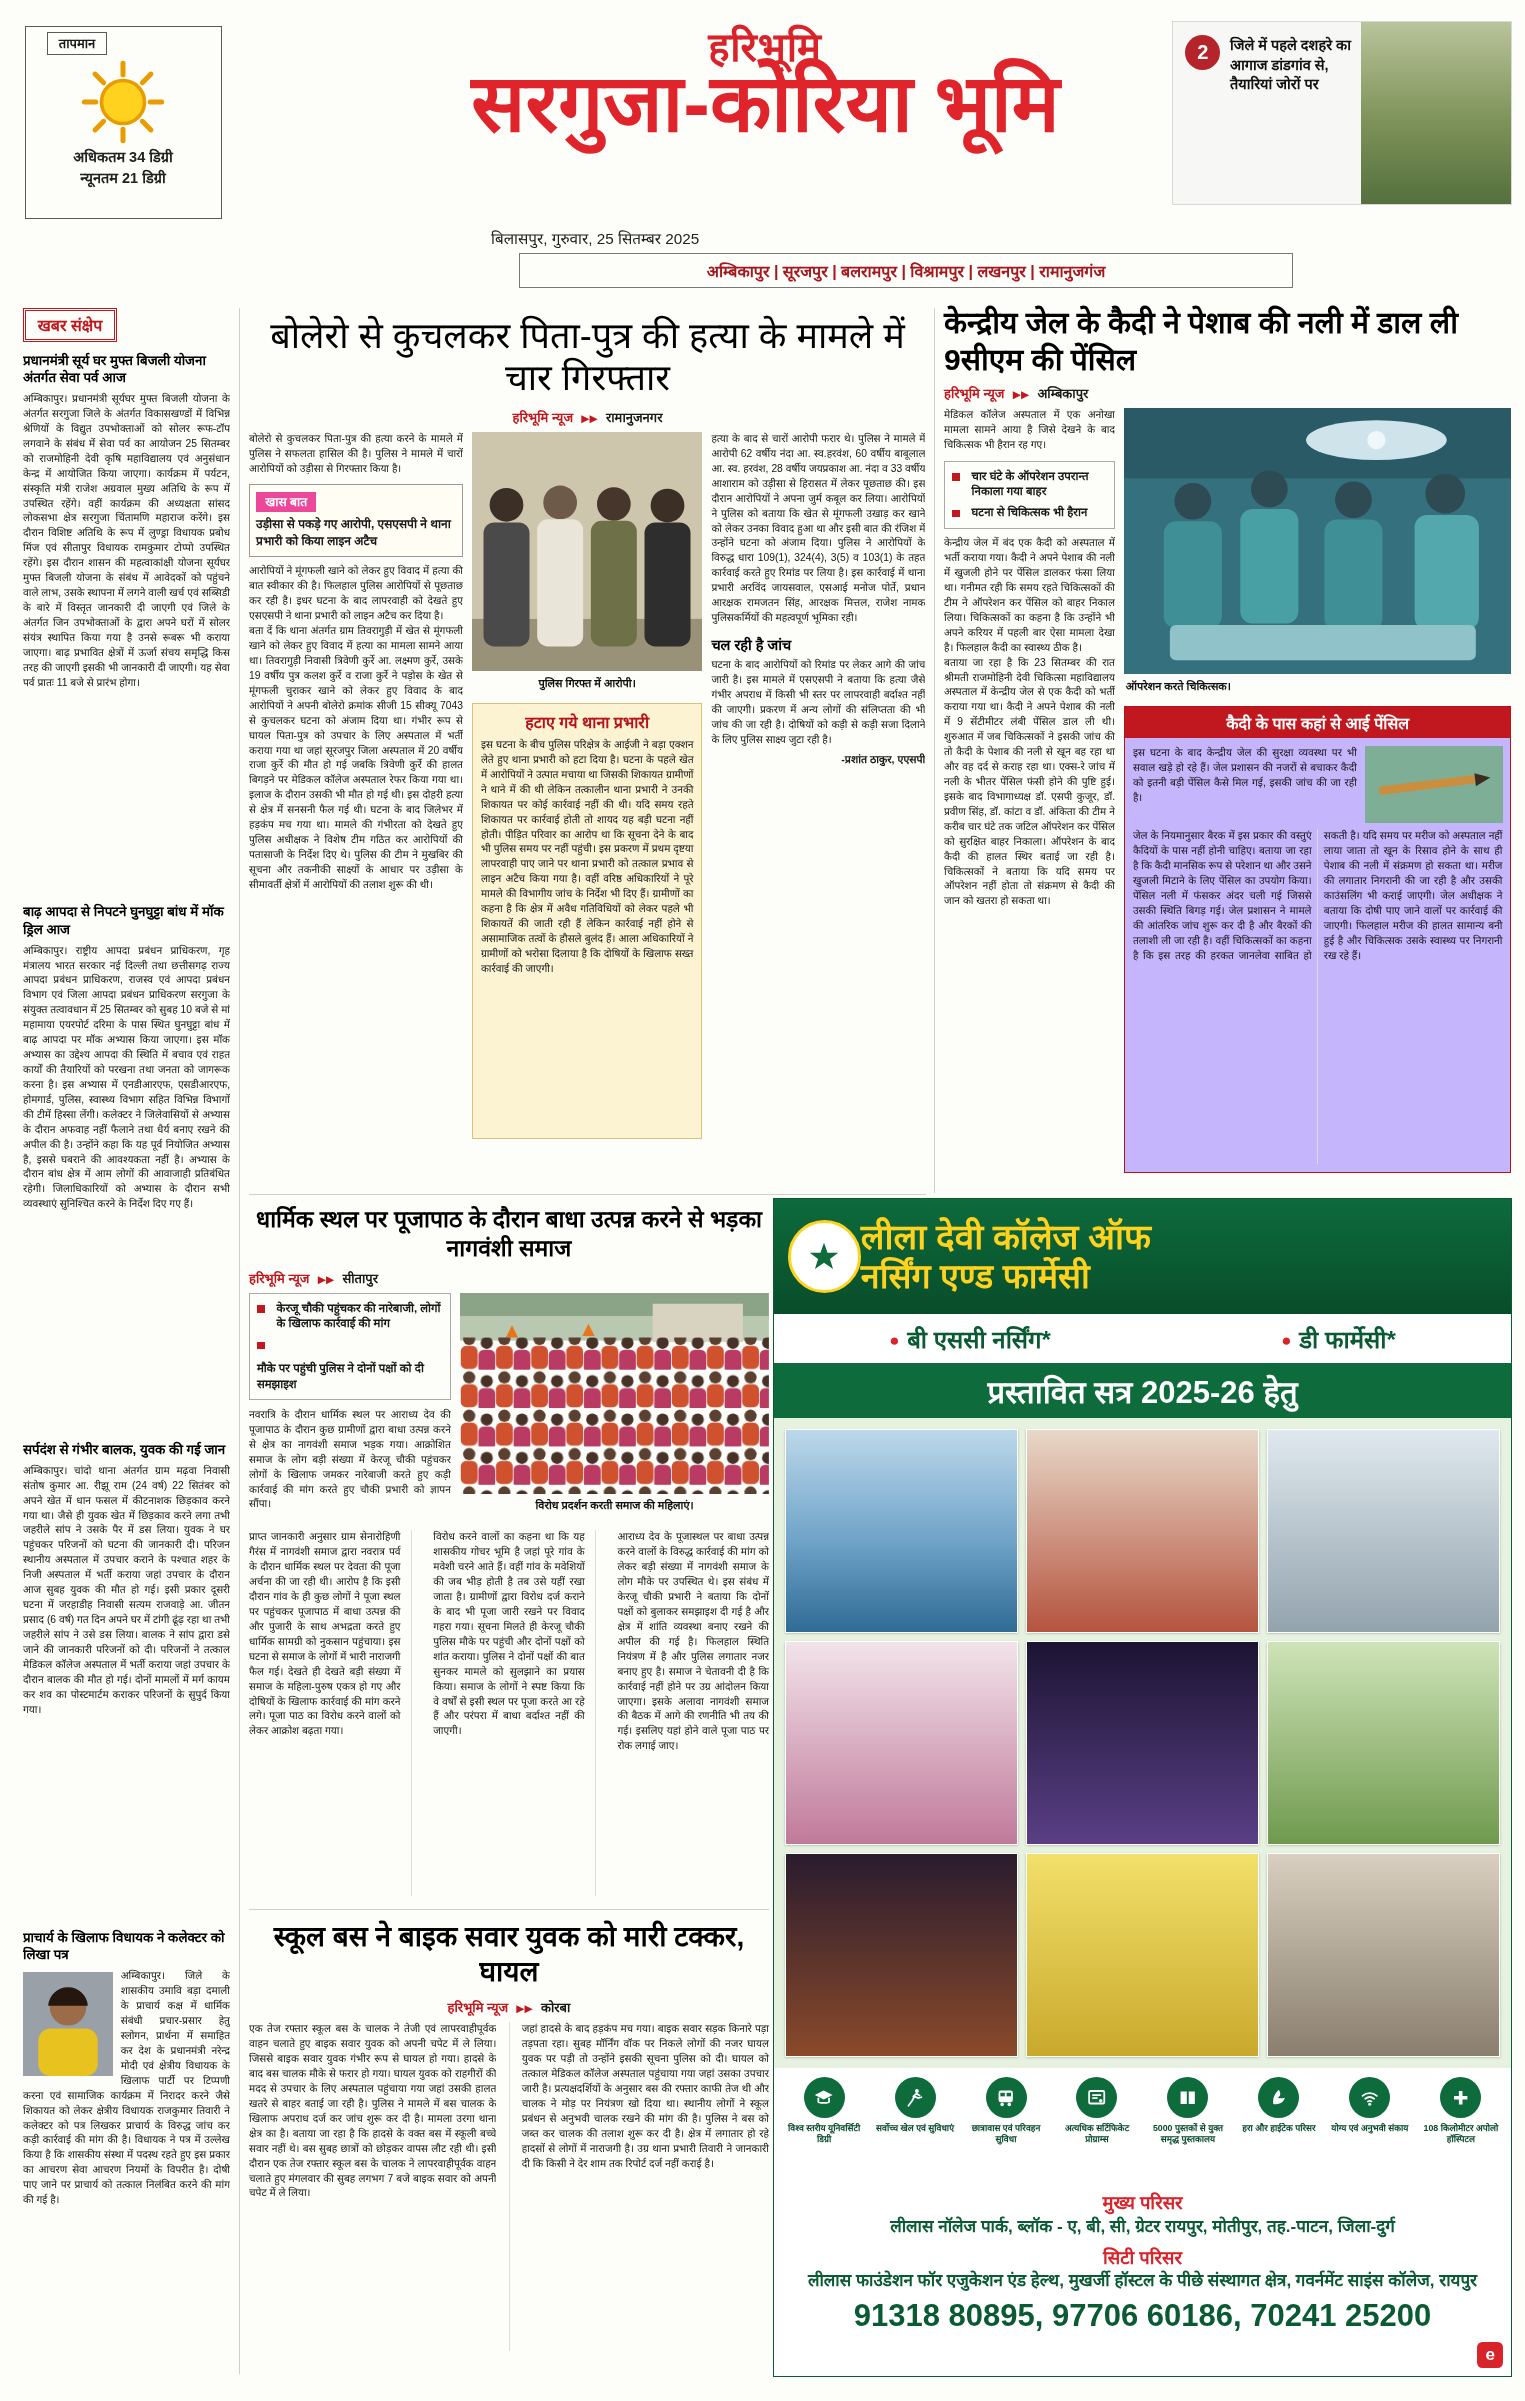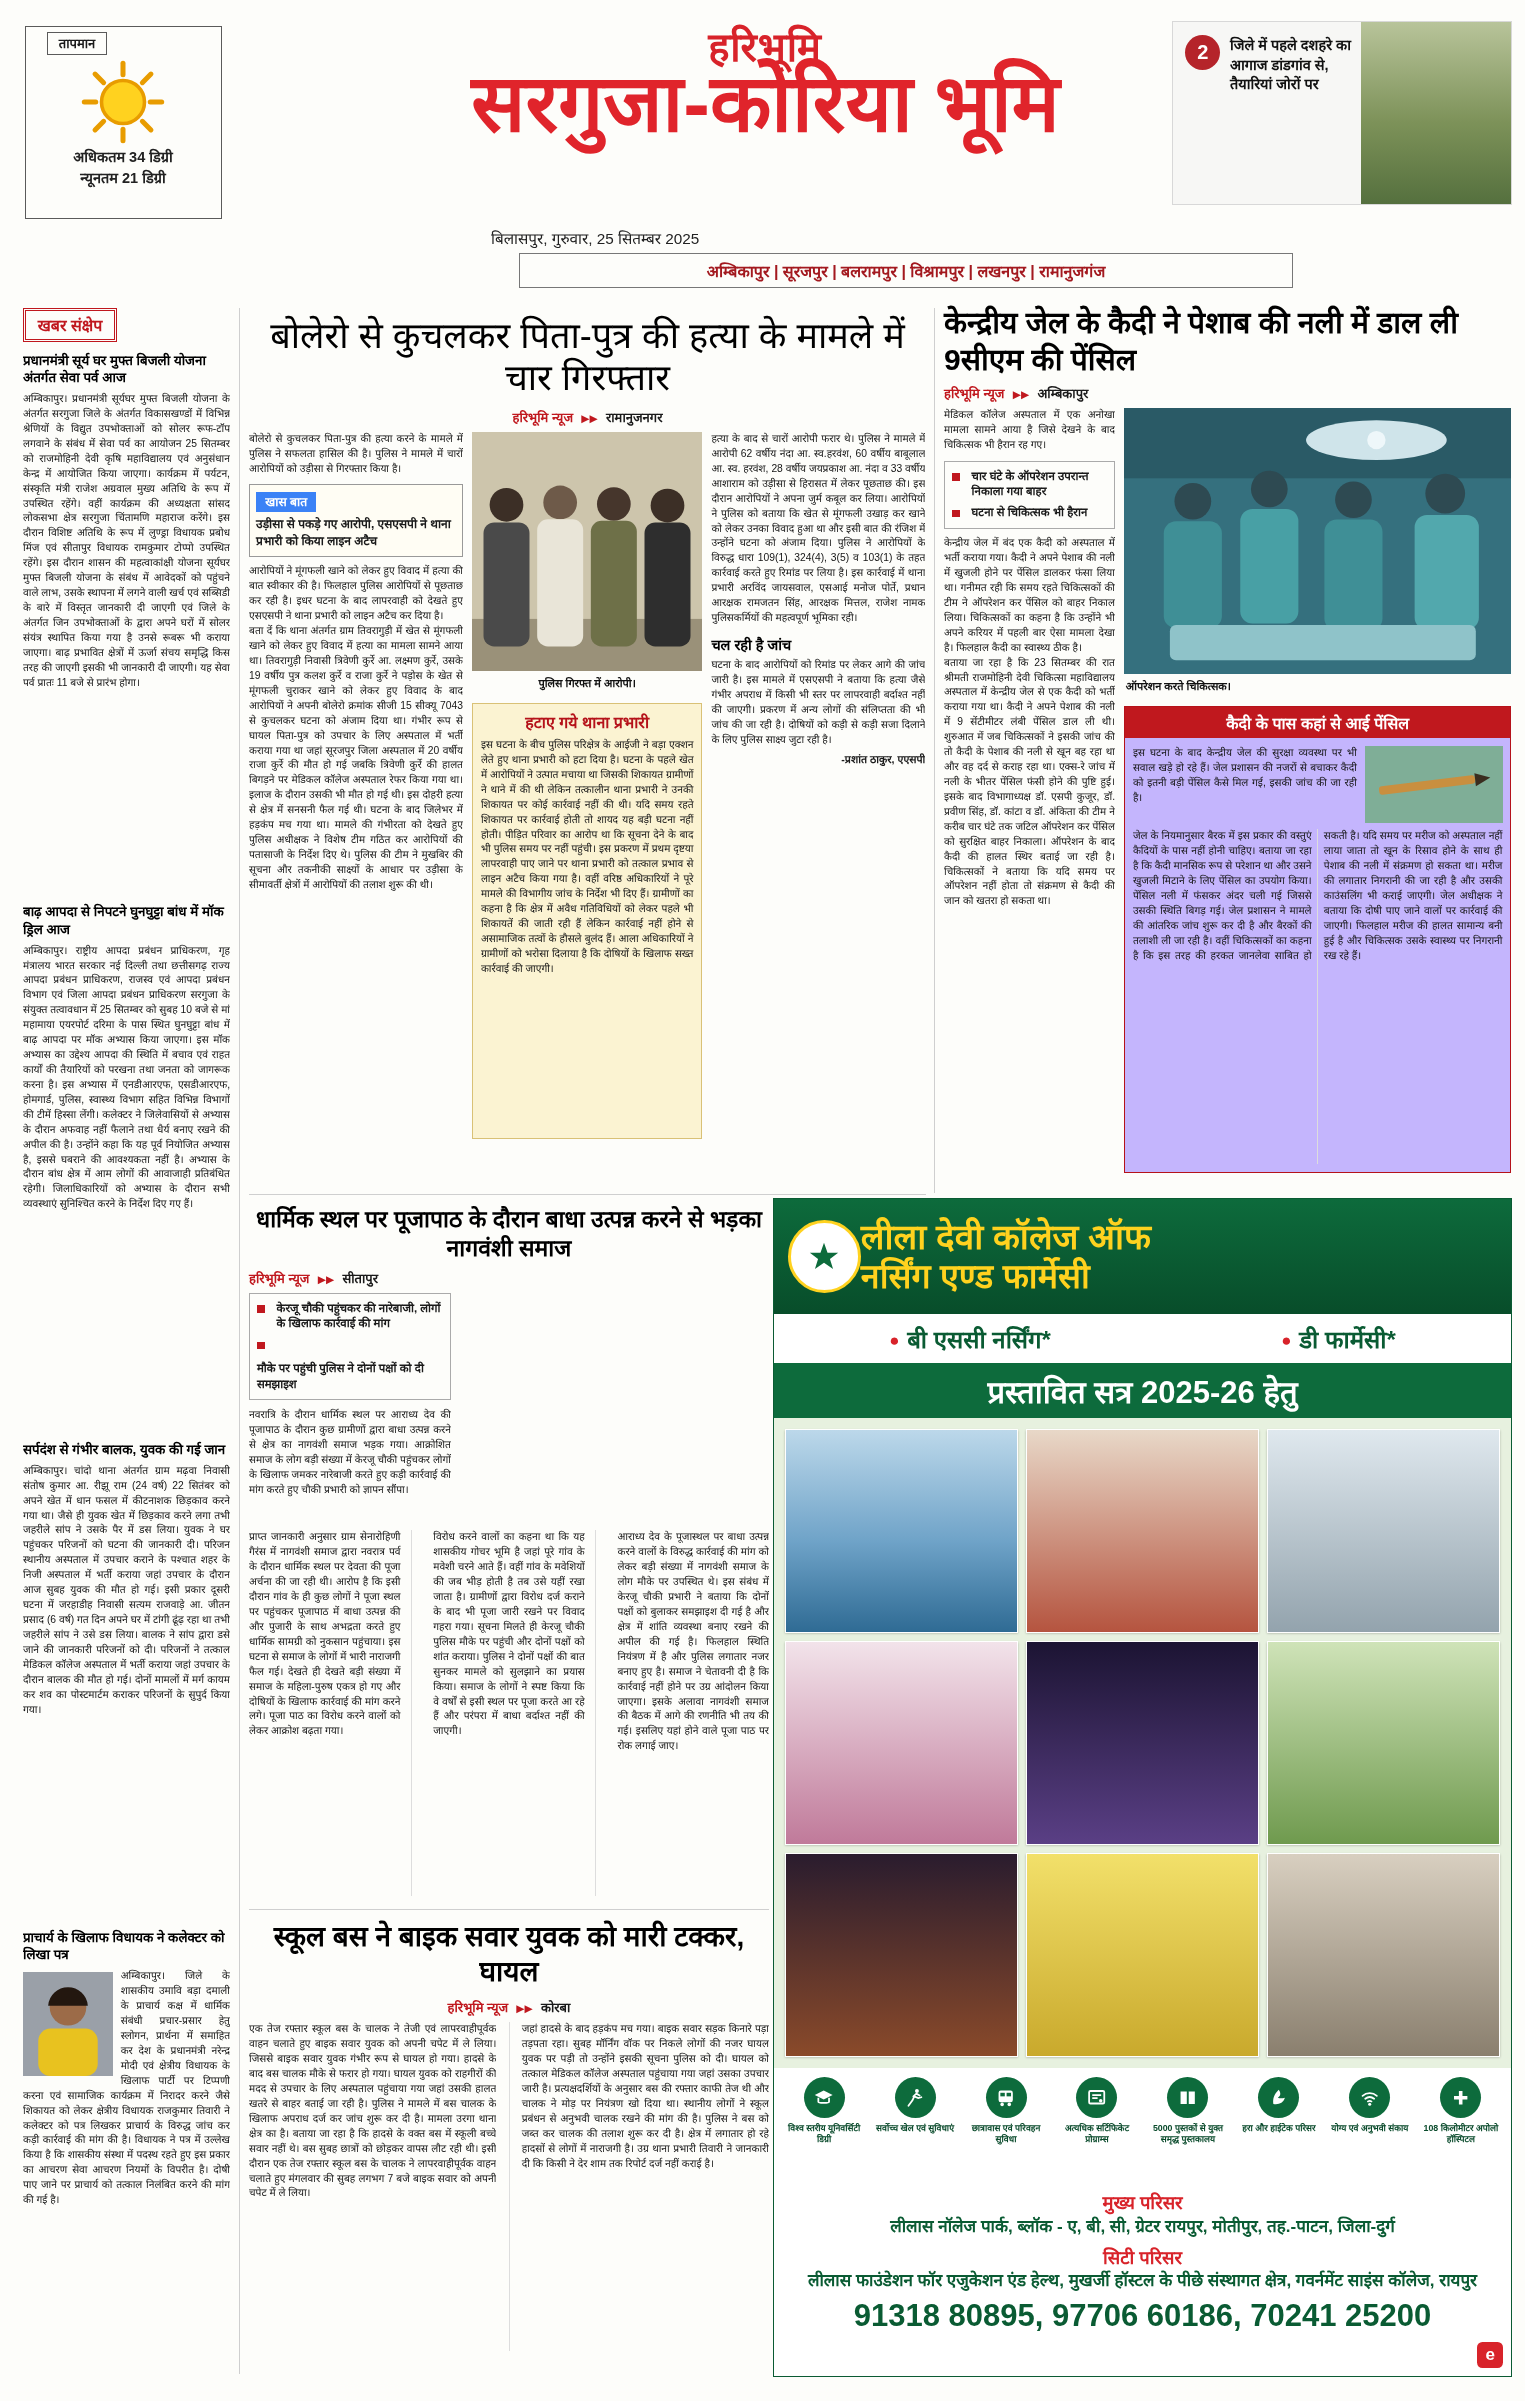--- a/index.html
+++ b/index.html
@@ -40,21 +40,21 @@
   .brief-title { font-size:13.4px; font-weight:800; line-height:1.3; margin-bottom:5.4px; color:#000; }
   .brief-photo { float:left; width:90px; height:104px; margin:3.1px 7.7px 1.5px 0; }
 
   
   .kicker-wrap { text-align:center; }
   .kicker { display:inline-block; border:1.9px solid #111; padding:3.1px 21.4px; font-size:22px; font-weight:800; }
   .headline-xl { font-size:36px; font-weight:400; line-height:1.16; text-align:center; margin-top:9.2px; color:#000; }
   .byline-center { text-align:center; margin:9.2px 0 6.1px; }
   .story-cols { display:flex; gap:9.2px; }
   .khas-box { border:0.8px solid #999; padding:6.1px; margin:7.7px 0; background:#fffdf4; }
-  .khas-label { display:inline-block; background:#3b82f6; color:#fff; font-size:12.2px; font-weight:bold; padding:1.5px 9.2px; margin-bottom:4.6px; }
+  .khas-label { display:inline-block; background:#ec4899; color:#fff; font-size:12.2px; font-weight:bold; padding:1.5px 9.2px; margin-bottom:4.6px; }
   .khas-text { font-size:12px; font-weight:700; line-height:1.4; }
   .sub-box { background:#fbf3d2; border:0.8px solid #d9c176; padding:7.7px; margin-top:9.2px; }
   .sub-box-title { font-size:16px; font-weight:800; color:#b5121a; text-align:center; margin-bottom:4.6px; }
   .subhead { font-size:14.5px; font-weight:800; margin:7.7px 0 4.6px; color:#000; }
   .credit { text-align:right; font-size:10.7px; font-weight:bold; margin-top:4.6px; }
 
   
   .headline-l { font-size:30px; font-weight:800; line-height:1.22; color:#000; }
   .points-box { border:0.8px solid #aaa; padding:6.9px; margin:7.7px 0; }
   .point { display:flex; gap:12px; margin-bottom:5.4px; }
@@ -297,20 +297,39 @@
             <span class="point-txt">केरजू चौकी पहुंचकर की नारेबाजी, लोगों के खिलाफ कार्रवाई की मांग</span>
           </div>
           <div class="point" style="margin-bottom:0;flex-direction:column;">
             <span class="point-sq"></span>
             <span class="point-txt">मौके पर पहुंची पुलिस ने दोनों पक्षों को दी समझाइश</span>
           </div>
         </div>
         <div class="body-txt">नवरात्रि के दौरान धार्मिक स्थल पर आराध्य देव की पूजापाठ के दौरान कुछ ग्रामीणों द्वारा बाधा उत्पन्न करने से क्षेत्र का नागवंशी समाज भड़क गया। आक्रोशित समाज के लोग बड़ी संख्या में केरजू चौकी पहुंचकर लोगों के खिलाफ जमकर नारेबाजी करते हुए कड़ी कार्रवाई की मांग करते हुए चौकी प्रभारी को ज्ञापन सौंपा।</div>
       </div>
 
+      <div style="width:309px;">
+        <svg class="photo-frame" style="height:201px;" viewBox="0 0 404 262" preserveAspectRatio="none">
+          <defs>
+            <pattern id="crowdp" width="46" height="50" patternUnits="userSpaceOnUse">
+              <circle cx="12" cy="10" r="8" fill="#5a4031"></circle>
+              <rect x="1" y="19" width="22" height="30" rx="7" fill="#d0512e"></rect>
+              <circle cx="35" cy="15" r="8" fill="#473228"></circle>
+              <rect x="24" y="24" width="22" height="30" rx="7" fill="#b93a62"></rect>
+            </pattern>
+          </defs>
+          <rect width="404" height="34" fill="#8ba387"></rect>
+          <rect y="30" width="404" height="32" fill="#b9c8b0"></rect>
+          <rect x="252" y="14" width="118" height="50" fill="#d8d2c0"></rect>
+          <path d="M60 58 l8 -16 8 16 z" fill="#e8751a"></path>
+          <path d="M160 56 l8 -16 8 16 z" fill="#e8751a"></path>
+          <rect y="58" width="404" height="204" fill="url(#crowdp)"></rect>
+        </svg>
+        <div class="cap" style="text-align:center;">विरोध प्रदर्शन करती समाज की महिलाएं।</div>
+      </div>
     </div>
 
     <div class="tri-cols" style="height:366px;">
       <div class="body-txt clip" style="flex:1;">प्राप्त जानकारी अनुसार ग्राम सेनारोहिणी गैरंस में नागवंशी समाज द्वारा नवरात्र पर्व के दौरान धार्मिक स्थल पर देवता की पूजा अर्चना की जा रही थी। आरोप है कि इसी दौरान गांव के ही कुछ लोगों ने पूजा स्थल पर पहुंचकर पूजापाठ में बाधा उत्पन्न की और पुजारी के साथ अभद्रता करते हुए धार्मिक सामग्री को नुकसान पहुंचाया। इस घटना से समाज के लोगों में भारी नाराजगी फैल गई। देखते ही देखते बड़ी संख्या में समाज के महिला-पुरुष एकत्र हो गए और दोषियों के खिलाफ कार्रवाई की मांग करने लगे। पूजा पाठ का विरोध करने वालों को लेकर आक्रोश बढ़ता गया।</div>
       <div class="body-txt clip" style="flex:1;">विरोध करने वालों का कहना था कि यह शासकीय गोचर भूमि है जहां पूरे गांव के मवेशी चरने आते हैं। वहीं गांव के मवेशियों की जब भीड़ होती है तब उसे यहीं रखा जाता है। ग्रामीणों द्वारा विरोध दर्ज कराने के बाद भी पूजा जारी रखने पर विवाद गहरा गया। सूचना मिलते ही केरजू चौकी पुलिस मौके पर पहुंची और दोनों पक्षों को शांत कराया। पुलिस ने दोनों पक्षों की बात सुनकर मामले को सुलझाने का प्रयास किया। समाज के लोगों ने स्पष्ट किया कि वे वर्षों से इसी स्थल पर पूजा करते आ रहे हैं और परंपरा में बाधा बर्दाश्त नहीं की जाएगी।</div>
       <div class="body-txt clip" style="flex:1;">आराध्य देव के पूजास्थल पर बाधा उत्पन्न करने वालों के विरुद्ध कार्रवाई की मांग को लेकर बड़ी संख्या में नागवंशी समाज के लोग मौके पर उपस्थित थे। इस संबंध में केरजू चौकी प्रभारी ने बताया कि दोनों पक्षों को बुलाकर समझाइश दी गई है और क्षेत्र में शांति व्यवस्था बनाए रखने की अपील की गई है। फिलहाल स्थिति नियंत्रण में है और पुलिस लगातार नजर बनाए हुए है। समाज ने चेतावनी दी है कि कार्रवाई नहीं होने पर उग्र आंदोलन किया जाएगा। इसके अलावा नागवंशी समाज की बैठक में आगे की रणनीति भी तय की गई। इसलिए यहां होने वाले पूजा पाठ पर रोक लगाई जाए।</div>
     </div>
   </div>
 
   <div class="abs" style="left:249px; top:1919px; width:520px; height:458px;">

